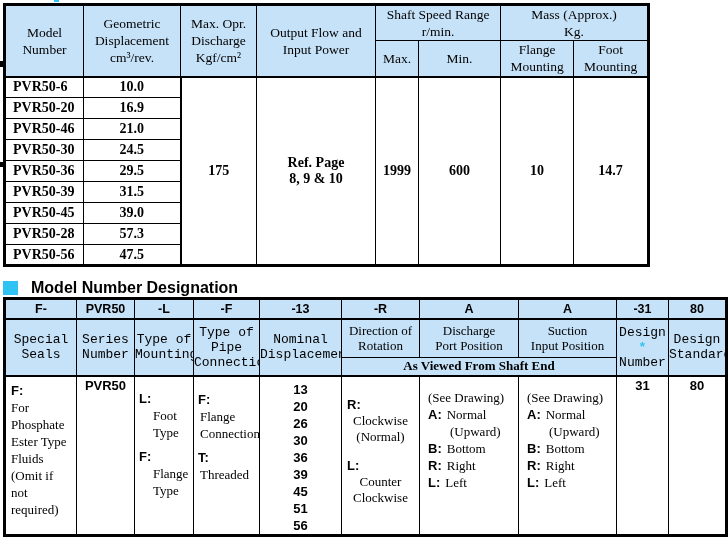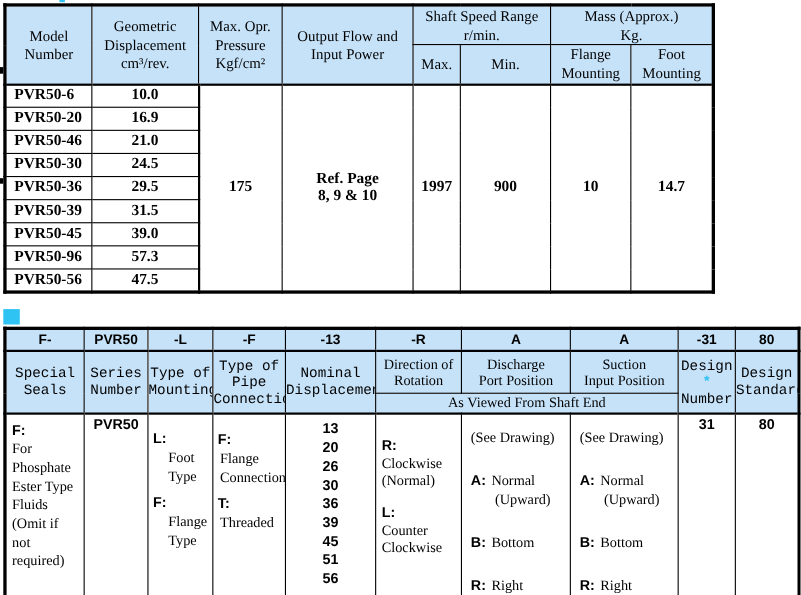--- a/index.html
+++ b/index.html
@@ -25,38 +25,38 @@
   .sq{width:15px;height:14px;background:#2ec3f2;margin-right:13px;}
   .h2txt{font-family:"Liberation Sans", sans-serif;font-weight:bold;font-size:16px;color:#000;}
 
   
   .t2{position:absolute;left:3px;top:297px;width:722px;border:3px solid #000;}
   .t2 th{background:#c6e2f8;vertical-align:middle;text-align:center;}
   .t2 .codes th{font-family:"Liberation Sans", sans-serif;font-weight:bold;font-size:12.5px;
                 border-bottom:2px solid #000;}
   .t2 .lbls th{font-weight:normal;font-size:13px;line-height:15px;}
   .t2 th.spanB{border-bottom:2.5px solid #000;font-family:Liberation Mono, monospace;}
-  .t2 .viewed th{border-bottom:2.5px solid #000;font-weight:normal;font-size:13px;}
+  .t2 .viewed th{border-bottom:2.5px solid #000;font-weight:bold;font-size:13px;}
   .ast{color:#2ec3f2;font-weight:bold;}
   .t2 td{vertical-align:top;font-size:13px;line-height:17px;}
   .t2 td .code{font-family:"Liberation Sans", sans-serif;font-weight:bold;font-size:13px;}
   .seals{padding:5px 3px 0 5px;}
   .mount{padding:13px 2px 0 4px;}
   .mount .lbl{padding-left:14px;}
   .mount .e2{margin-top:7px;}
   .pipec{padding:14px 2px 0 4px;}
   .pipec .lbl{padding-left:2px;}
   .pipec .e2{margin-top:7px;}
   .nominal{text-align:center;vertical-align:top;padding-top:4px;
            font-size:13.5px;line-height:17.2px;}
   .rot{padding:19px 3px 0 5px;}
-  .rot .rlbl{text-align:left;padding-right:2px;line-height:16px;}
+  .rot .rlbl{text-align:center;padding-right:2px;line-height:16px;}
   .rot .lgap{margin-top:12px;}
   .port{padding:12px 2px 0 8px;}
-  .port .pline{margin-top:22px;}
+  .port .pline{margin-top:0;}
   .port .code{margin-right:5px;}
   .port .sub{padding-left:22px;}
   .mid{vertical-align:middle;text-align:center;}
   .bigcode{font-size:13.5px;}
 
   
   .artifact{position:absolute;}
   .remnant-cyan{left:54px;top:0;width:5px;height:2px;background:#2ec3f2;}
   .mark1{left:0;top:61px;width:3px;height:6px;background:#000;}
   .mark2{left:0;top:162px;width:3px;height:5px;background:#000;}
@@ -82,21 +82,21 @@
         <col style="width:75px">
     </colgroup>
     <thead>
       <tr class="h1" style="height:33px">
         <th rowspan="2" class="ml sp2">Model
 Number</th>
         <th rowspan="2" class="ml sp2">Geometric
 Displacement
 cm³/rev.</th>
         <th rowspan="2" class="ml sp2">Max. Opr.
-Pressure
+Discharge
 Kgf/cm²</th>
         <th rowspan="2" class="ml sp2">Output Flow and
 Input Power</th>
         <th colspan="2" class="ml">Shaft Speed Range
 r/min.</th>
         <th colspan="2" class="ml">Mass (Approx.)
 Kg.</th>
       </tr>
       <tr class="h2" style="height:36px">
         <th>Max.</th>
@@ -107,22 +107,22 @@
 Mounting</th>
       </tr>
     </thead>
     <tbody>
       <tr style="height:21px">
         <td class="mname">PVR50-6</td>
         <td>10.0</td>
         <td rowspan="9" class="thickR">175</td>
         <td rowspan="9" class="ml">Ref. Page
 8, 9 &amp; 10</td>
-        <td rowspan="9">1997</td>
-        <td rowspan="9">900</td>
+        <td rowspan="9">1999</td>
+        <td rowspan="9">600</td>
         <td rowspan="9">10</td>
         <td rowspan="9">14.7</td>
       </tr>
       <tr style="height:21px">
         <td class="mname">PVR50-20</td>
         <td>16.9</td>
       </tr>
       <tr style="height:21px">
         <td class="mname">PVR50-46</td>
         <td>21.0</td>
@@ -137,32 +137,33 @@
       </tr>
       <tr style="height:21px">
         <td class="mname">PVR50-39</td>
         <td>31.5</td>
       </tr>
       <tr style="height:21px">
         <td class="mname">PVR50-45</td>
         <td>39.0</td>
       </tr>
       <tr style="height:21px">
-        <td class="mname">PVR50-96</td>
+        <td class="mname">PVR50-28</td>
         <td>57.3</td>
       </tr>
       <tr style="height:21px">
         <td class="mname">PVR50-56</td>
         <td>47.5</td>
       </tr>
     </tbody>
   </table>
 
   <div class="h2wrap">
     <div class="sq"></div>
+    <div class="h2txt">Model Number Designation</div>
   </div>
 
   <table class="t2">
     <colgroup>
       <col style="width:72px">
         <col style="width:58px">
         <col style="width:59px">
         <col style="width:66px">
       <col style="width:82px">
         <col style="width:78px">

